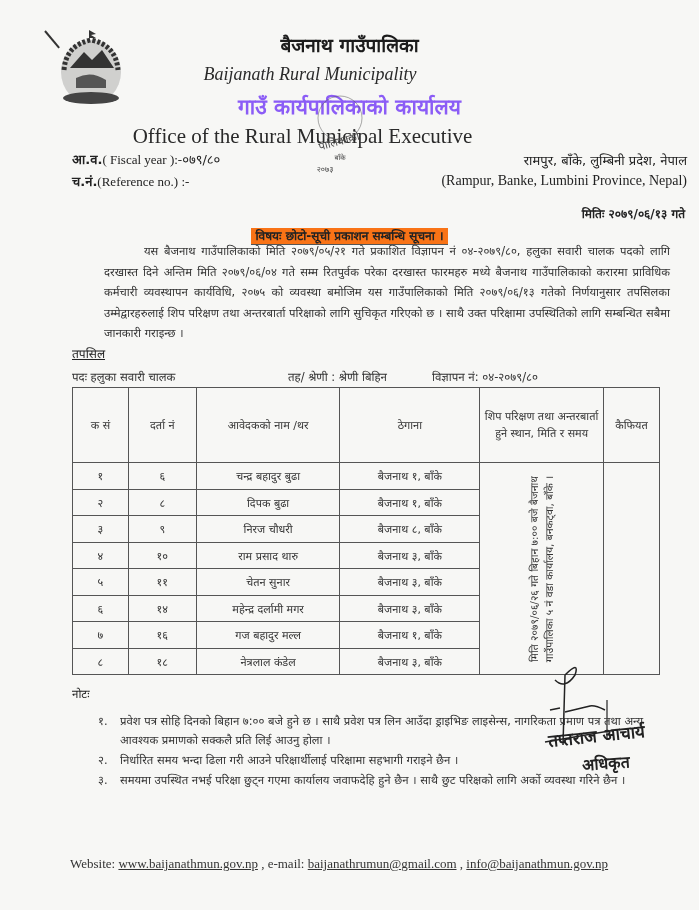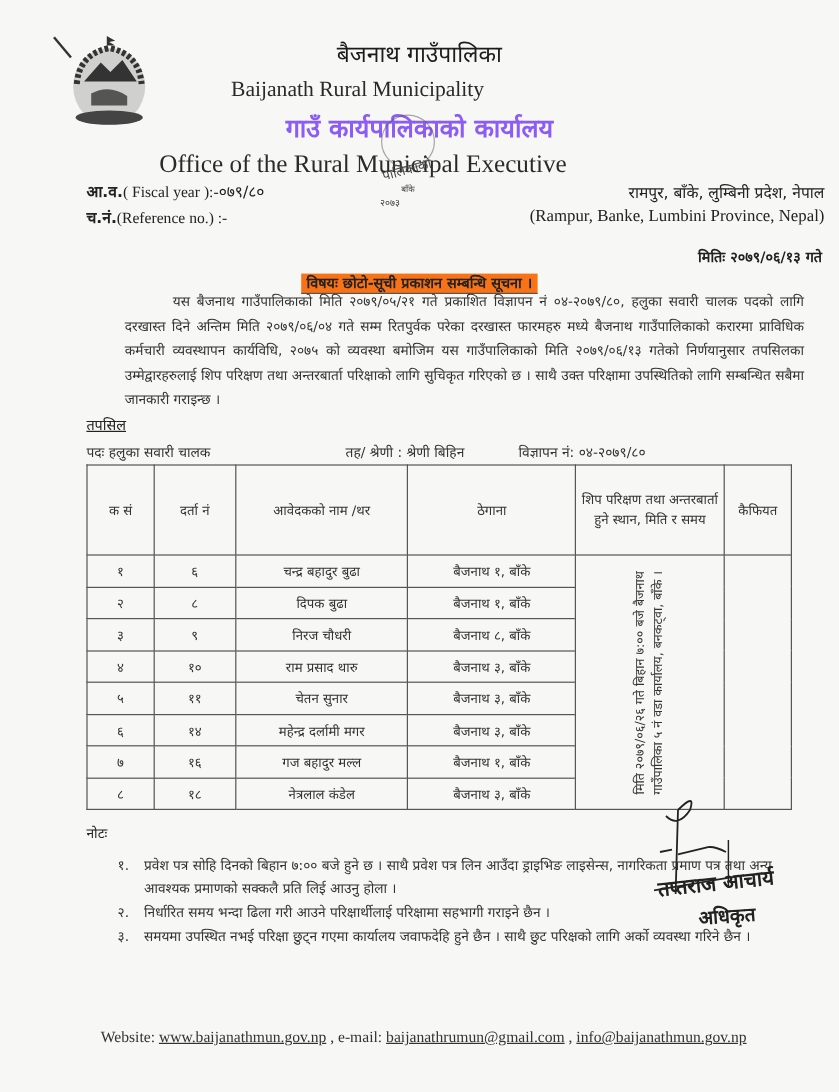--- a/index.html
+++ b/index.html
@@ -10,22 +10,22 @@
     color:#222;
     position:relative;
   }
   .abs { position:absolute; }
   .dev { font-family:"DejaVu Sans", "Liberation Sans", sans-serif; }
   .ser { font-family:"Liberation Serif", "DejaVu Serif", serif; }
 
   
   .slash { left:45px; top:30px; width:22px; height:2px; background:#333; transform:rotate(50deg); transform-origin:left center; }
   .emblem { left:56px; top:30px; width:70px; height:80px; }
-  .h-dev1 { left:0; width:699px; top:32px; text-align:center; font-size:19px; font-weight:normal; color:#1c1c1c; }
-  .h-en1 { left:0; width:596px; top:64px; text-align:center; font-size:18px; color:#2a2a2a; }
+  .h-dev1 { left:0; width:699px; top:32px; text-align:center; font-size:19px; font-weight:bold; color:#1c1c1c; }
+  .h-en1 { left:12px; width:596px; top:64px; text-align:center; font-size:18px; color:#2a2a2a;font-style:italic; }
   .h-dev2 { left:0; width:699px; top:92px; text-align:center; font-size:21px; font-weight:bold; color:#8b5cf6; }
   .h-en2 { left:0; width:605px; top:124px; text-align:center; font-size:21px; color:#2a2a2a; }
   .stamp { left:285px; top:90px; width:110px; height:85px; }
 
   .meta-l { left:72px; font-size:13px; }
   .meta-r { right:12px; text-align:right; font-size:13px; }
   .b { font-weight:bold; }
 
   .date-line { right:14px; top:205px; font-size:12px; font-weight:bold;text-align:right; }
   .subject { left:0; width:699px; top:225px; text-align:center; }
@@ -52,21 +52,21 @@
   }
 
   .sig-scribble { left:535px; top:660px; width:80px; height:90px; }
   .note-title { left:72px; top:686px; font-size:11.5px; }
   .notes { left:98px; width:560px; top:712px; font-size:11.4px; line-height:19px; color:#333; margin:0; padding:0; list-style:none; }
   .notes li { position:relative; padding-left:22px; margin-bottom:1px; }
   .notes li .num { position:absolute; left:0; top:0; }
   .stamp-name { left:548px; top:724px; font-size:17px; font-weight:bold; color:#222; transform:rotate(-6deg); }
   .stamp-title { left:582px; top:752px; font-size:16px; font-weight:bold; color:#222; transform:rotate(-4deg); }
 
-  .footer { left:84px; top:856px; font-size:13px; color:#333; }
+  .footer { left:70px; top:856px; font-size:13px; color:#333; }
   .footer a { color:#333; text-decoration:underline; }
 </style>
 </head>
 <body>
 
 <div class="abs slash"></div>
 <svg class="abs emblem" viewBox="0 0 70 80">
   <ellipse cx="35" cy="42" rx="30" ry="32" fill="#888" opacity="0.35"></ellipse>
   <path d="M8 40 Q10 15 35 10 Q60 15 62 40" fill="none" stroke="#333" stroke-width="5" stroke-dasharray="3 2"></path>
   <path d="M14 38 L28 22 L36 30 L46 20 L58 38 Z" fill="#333"></path>

